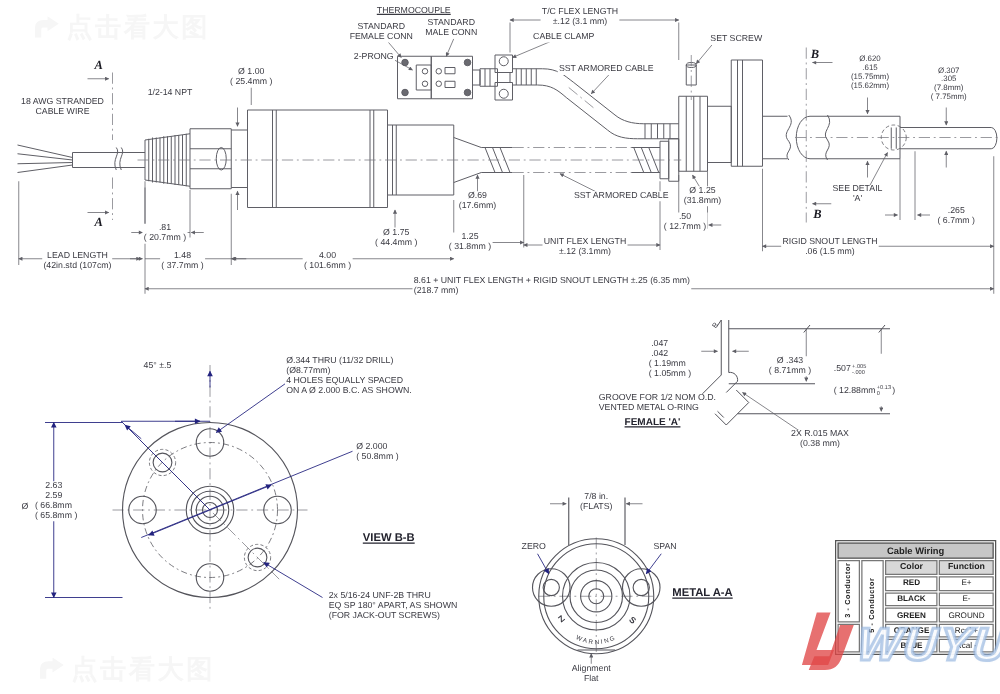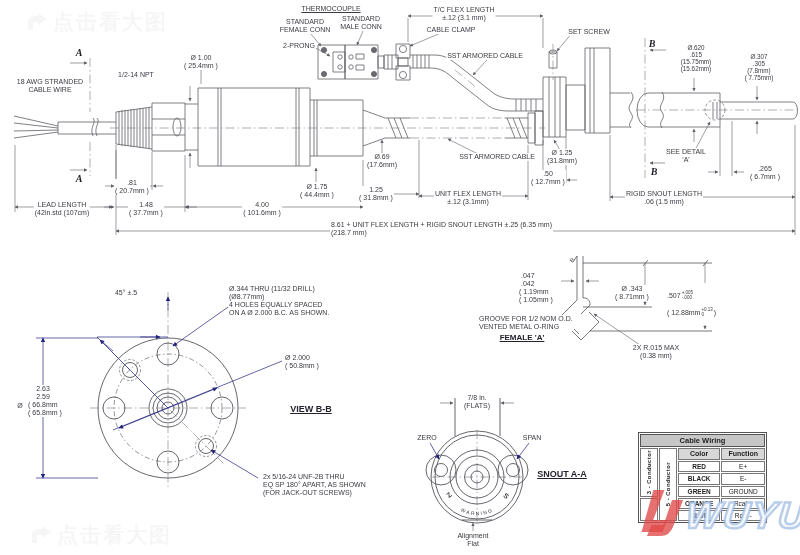--- a/index.html
+++ b/index.html
@@ -13,21 +13,21 @@
   .pre{white-space:pre;}
   .sec{position:absolute;font:italic bold 10px "Liberation Serif",serif;color:#1c1c24;
        transform:translateX(-50%);background:#fff;padding:0 1px;}
   .ttl{position:absolute;font-weight:bold;font-size:9px;text-decoration:underline;
        color:#23232e;transform:translateX(-50%);background:#fff;}
   .ul{text-decoration:underline;}
   .tol{display:inline-flex;flex-direction:column;font-size:4.5px;line-height:4.5px;
        vertical-align:middle;margin:0 1px;}
   .row507{display:flex;align-items:center;justify-content:flex-start;}
   
-  #wiring{position:absolute;left:638px;top:432px;width:129px;border-collapse:separate;
+  #wiring{position:absolute;left:668px;top:432px;width:129px;border-collapse:separate;
           border-spacing:1.5px;background:#fff;border:1px solid #555;font-size:6.5px;color:#222;}
   #wiring td{border:0.8px solid #777;text-align:center;padding:1px 2px;background:#fff;}
   #wiring td.hd{background:#c6c6c6;font-weight:bold;font-size:7.5px;border:0.8px solid #555;}
   #wiring td.sh{background:#d8d8d8;font-weight:bold;font-size:7px;}
   #wiring td.vert{width:12px;background:#fff;}
   #wiring td.vert span{writing-mode:vertical-rl;transform:rotate(180deg);
           font-size:5.8px;font-weight:bold;letter-spacing:0.5px;white-space:nowrap;}
   #wiring td.cfn{font-weight:bold;}
   
   .wm{position:absolute;display:flex;align-items:center;gap:5px;color:#f6f6f6;
@@ -310,35 +310,35 @@
   <div class="lb ll" style="left:330px;top:221px;">8.61 + UNIT FLEX LENGTH + RIGID SNOUT LENGTH ±.25 (6.35 mm)
 (218.7 mm)</div>
 
   <div class="lb" style="left:126px;top:289px;">45° ±.5</div>
   <div class="lb ll" style="left:228px;top:285px;">Ø.344 THRU (11/32 DRILL)
 (Ø8.77mm)
 4 HOLES EQUALLY SPACED
 ON A Ø 2.000 B.C. AS SHOWN.</div>
   <div class="lb ll" style="left:284px;top:354px;">Ø  2.000
 ( 50.8mm )</div>
-  <div class="ttl" style="left:311px;top:404px;">VIEW B-B</div>
+  <div class="ttl" style="left:311px;top:425px;">VIEW B-B</div>
   <div class="lb" style="left:43px;top:385px;">2.63
 2.59</div>
   <div class="lb" style="left:20px;top:402px;">Ø</div>
   <div class="lb ll" style="left:27px;top:401px;">( 66.8mm
 ( 65.8mm )</div>
   <div class="lb ll" style="left:262px;top:473px;">2x 5/16-24 UNF-2B THRU
 EQ SP 180° APART, AS SHOWN
 (FOR JACK-OUT SCREWS)</div>
 
   <div class="lb" style="left:477px;top:394px;">7/8 in.
 (FLATS)</div>
   <div class="lb" style="left:427px;top:434px;">ZERO</div>
   <div class="lb" style="left:532px;top:434px;">SPAN</div>
-  <div class="ttl" style="left:562px;top:469px;">SNOUT A-A</div>
+  <div class="ttl" style="left:562px;top:469px;">METAL A-A</div>
   <div class="lb" style="left:473px;top:532px;">Alignment
 Flat</div>
 
   <div class="lb ll pre" style="left:518px;top:272px;"> .047
  .042
 ( 1.19mm
 ( 1.05mm )</div>
   <div class="lb ll" style="left:478px;top:315px;">GROOVE FOR 1/2 NOM O.D.
 VENTED METAL O-RING</div>
   <div class="ttl" style="left:522px;top:333px;font-size:8px;">FEMALE 'A'</div>

